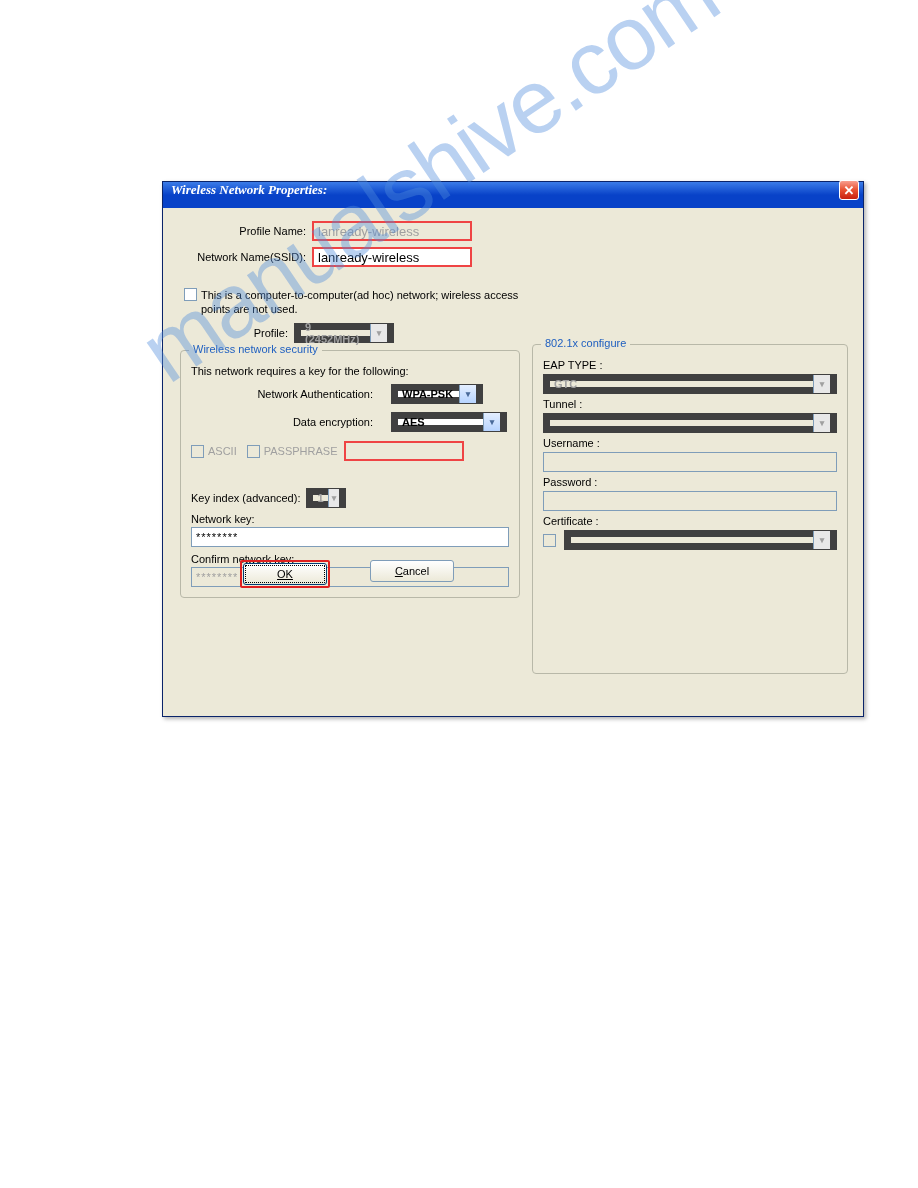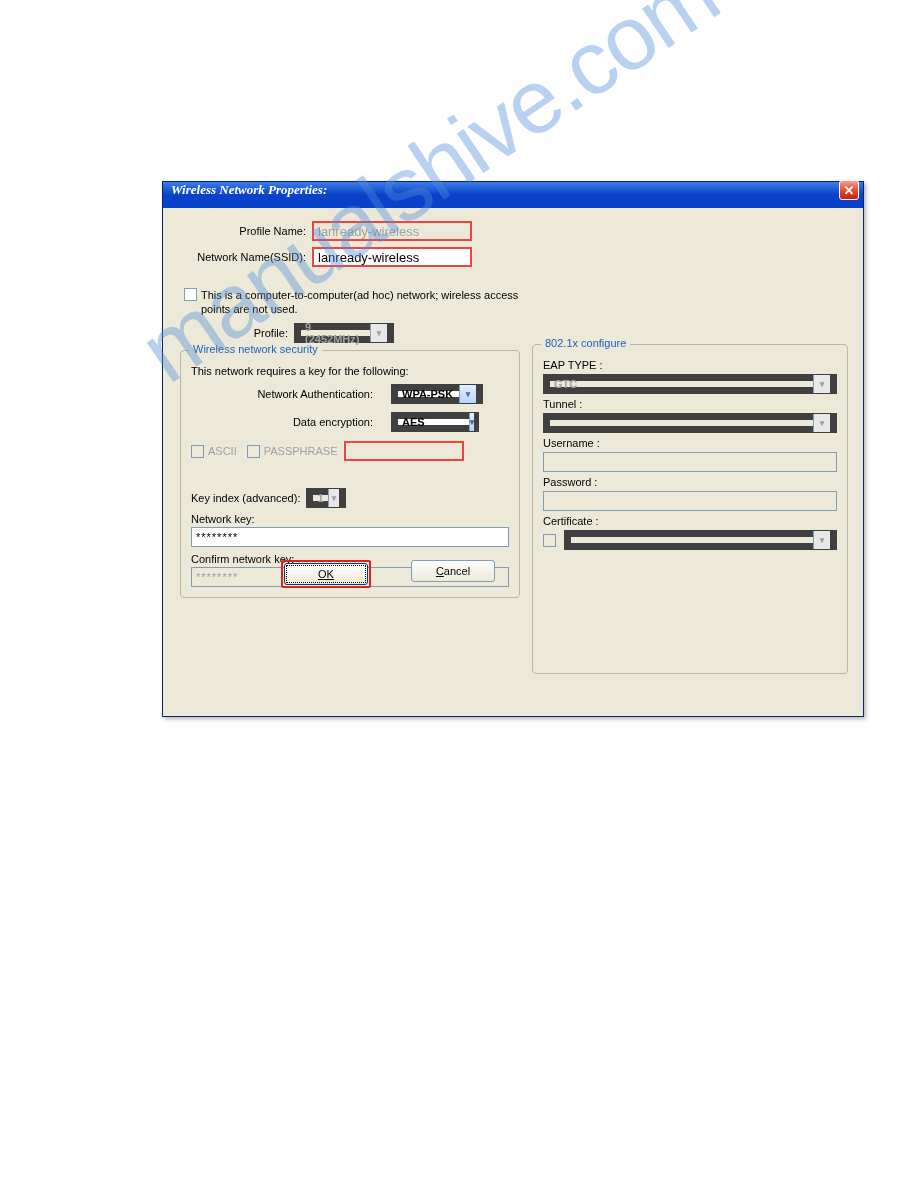--- a/index.html
+++ b/index.html
@@ -27,21 +27,21 @@
   .fieldset { border: 1px solid #B8B8A8; border-radius: 4px; position: relative; padding: 14px 10px 10px 10px; margin-top: 6px; }
   .legend { position: absolute; top: -8px; left: 8px; background: #ECE9D8; padding: 0 4px; color: #2060C0; font-size: 11px; }
   .sec-label { width: 200px; text-align: right; padding-right: 18px; }
   .left-col { position: absolute; left: 14px; top: 12px; width: 340px; }
   .right-col { position: absolute; left: 366px; top: 130px; width: 316px; }
   .field-group { margin-bottom: 4px; }
   .field-label { margin-bottom: 3px; }
   .full-input { width: 100%; height: 20px; border: 1px solid #7F9DB9; background: #fff; padding: 1px 4px; font-size: 11px; }
   .full-input.disabled { background: #ECE9D8; color: #A0A0A0; }
   .cert-row { display: flex; align-items: center; gap: 4px; }
-  .btn-row { position: absolute; bottom: 10px; left: 60px; display: flex; gap: 40px; margin-left: 41px; }
+  .btn-row { position: absolute; bottom: 10px; left: 60px; display: flex; gap: 40px; }
   .btn { width: 84px; height: 22px; border: 1px solid #7F9DB9; border-radius: 3px; background: linear-gradient(to bottom, #fff, #ECE9D8); display: flex; align-items: center; justify-content: center; cursor: pointer; font-size: 11px; }
   .ok-wrap { border: 2px solid #E02020; padding: 1px; border-radius: 2px; }
   .ok-btn { outline: 1px dotted #000; outline-offset: -3px; border: 1px solid #003C74; }
   .watermark { position: absolute; left: 180px; top: 300px; font-size: 90px; color: rgba(80,140,220,0.4); font-family: Arial, sans-serif; font-weight: normal; transform: rotate(-34deg); transform-origin: left bottom; pointer-events: none; letter-spacing: -2px; z-index: 100; }
   .net-key-input { width: 100%; height: 20px; border: 1px solid #7F9DB9; background: #fff; padding: 1px 4px; font-size: 11px; letter-spacing: 1px; }
   .net-key-input.disabled { background: #ECE9D8; color: #A0A0A0; }
   .ascii-row { display: flex; align-items: center; margin-top: 8px; margin-bottom: 8px; }
   .ascii-check-lbl { color: #A0A0A0; }
 </style>
 </head>
@@ -85,21 +85,21 @@
           <div style="margin-bottom:6px;">This network requires a key for the following:</div>
           <div class="row">
             <div class="sec-label">Network Authentication:</div>
             <div class="select" style="width:92px;">
               <span class="select-val">WPA-PSK</span>
               <span class="select-btn">▾</span>
             </div>
           </div>
           <div class="row" style="margin-top:6px;">
             <div class="sec-label">Data encryption:</div>
-            <div class="select" style="width:88px;gap:40px;">
+            <div class="select" style="width:116px;gap:40px;">
               <span class="select-val">AES</span>
               <span class="select-btn">▾</span>
             </div>
           </div>
           <div class="ascii-row">
             <span class="checkbox disabled"></span>
             <span class="ascii-check-lbl">ASCII</span>
             <span style="width:10px;"></span>
             <span class="checkbox disabled"></span>
             <span class="ascii-check-lbl">PASSPHRASE</span>

